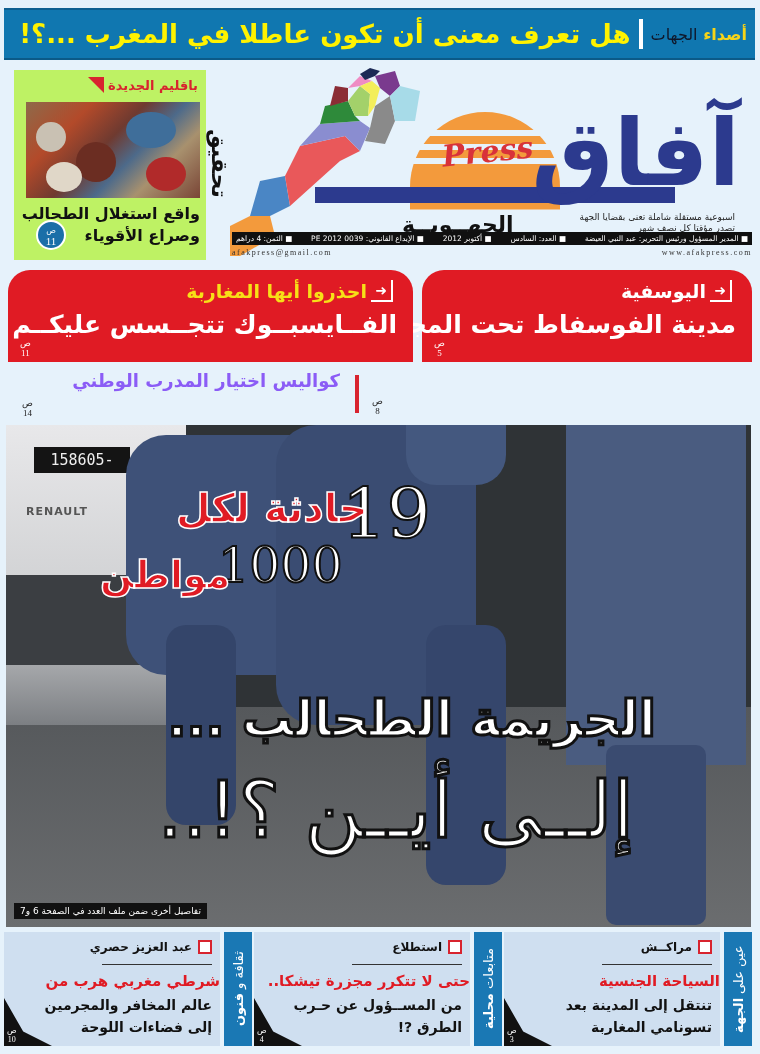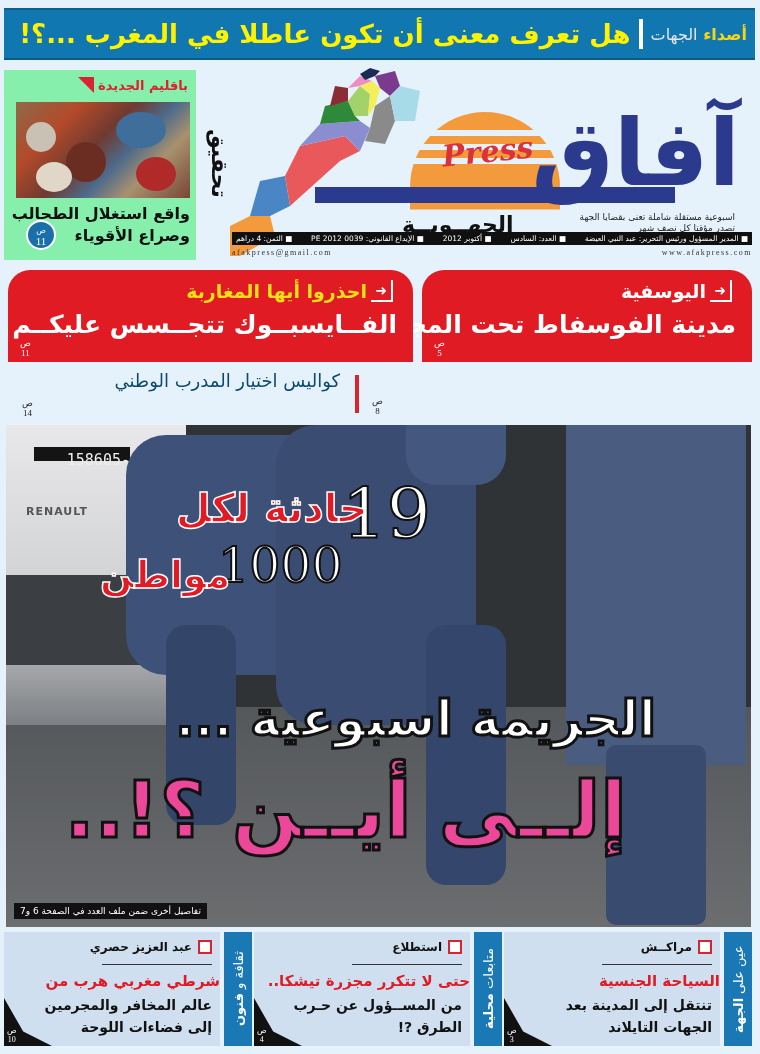--- a/index.html
+++ b/index.html
@@ -4,78 +4,78 @@
   <style>
     * { box-sizing: border-box; margin: 0; padding: 0; }
     html, body { width: 760px; height: 1054px; overflow: hidden; background: #e6f2fb; }
     body { font-family: "DejaVu Sans", sans-serif; direction: rtl; position: relative; }
 
     .page { position: absolute; left: 0; top: 0; width: 760px; height: 1054px; background: #e6f2fb; }
 
     
     .top-banner { position: absolute; left: 4px; top: 8px; width: 751px; height: 52px; background: #1077b0; border-top: 2px solid #0d5f90; border-bottom: 2px solid #0b5a88; display: flex; align-items: center; padding-right: 8px; gap: 8px; }
     .top-banner .sec-label { color: #f7d417; font-weight: bold; font-size: 16px; white-space: nowrap; }
-    .top-banner .sec-label .sub { color: #e5e5e5; font-weight: normal; }
+    .top-banner .sec-label .sub { color: #0f172a; font-weight: normal; }
     .top-banner .divider { width: 4px; height: 30px; background: #ffffff; }
     .top-banner .headline { color: #fff200; font-weight: bold; font-size: 26px; white-space: nowrap; letter-spacing: -0.5px; }
 
     
     .masthead { position: absolute; left: 230px; top: 64px; width: 525px; height: 195px; }
     .logo-sun { position: absolute; left: 180px; top: 28px; width: 150px; height: 150px; }
     .logo-sun .arc { position: absolute; left: 0; width: 150px; height: 130px; border-radius: 75px 75px 0 0; background: #f39a3c; top: 20px; clip-path: inset(0 0 25% 0); }
     .logo-sun .band { position: absolute; height: 6px; background: #e6f2fb; left: 0; right: 0; }
     .logo-press { position: absolute; left: 212px; top: 70px; color: #d8323a; font-family: "DejaVu Serif", serif; font-style: italic; font-weight: bold; font-size: 30px; transform: rotate(-6deg); }
     .logo-text { position: absolute; left: 30px; top: 45px; width: 480px; height: 90px; font-family: "DejaVu Sans", sans-serif; font-weight: bold; color: #2c3a8e; font-size: 92px; line-height: 90px; text-align: right; letter-spacing: -6px; }
     .logo-bar { position: absolute; left: 85px; top: 123px; width: 360px; height: 16px; background: #2c3a8e; }
     .map { position: absolute; left: 0; top: 2px; width: 200px; height: 190px; }
     .regional { position: absolute; left: 172px; top: 148px; font-size: 22px; font-weight: bold; color: #111; }
     .tagline { position: absolute; right: 20px; top: 148px; font-size: 9px; color: #222; text-align: right; line-height: 11px; }
 
     .info-bar { position: absolute; left: 232px; top: 232px; width: 520px; height: 13px; background: #101010; color: #fff; font-size: 7.5px; display: flex; justify-content: space-between; align-items: center; padding: 0 4px; white-space: nowrap; }
     .info-bar span { display: inline-block; }
     .url-row { position: absolute; left: 232px; top: 248px; width: 520px; height: 10px; font-family: "Liberation Serif", serif; font-size: 8px; color: #333; display: flex; justify-content: space-between; direction: ltr; letter-spacing: 1.5px; gap: 11px; }
 
     
-    .invest { position: absolute; left: 4px; top: 70px; width: 192px; height: 190px; background: #86efac; }
+    .invest { position: absolute; left: 14px; top: 70px; width: 192px; height: 190px; background: #bef264; }
     .invest .kicker { position: absolute; right: 8px; top: 7px; color: #d8242f; font-weight: bold; font-size: 13px; display: flex; align-items: center; gap: 4px; }
     .invest .kicker .tri { width: 0; height: 0; border-top: 16px solid #d8242f; border-left: 16px solid transparent; }
     .invest .photo { position: absolute; left: 12px; top: 32px; width: 174px; height: 96px; background: linear-gradient(135deg,#8e6a4a 0%,#b34a2a 25%,#6f3a30 45%,#4d6a8a 60%,#a8916e 75%,#7a4536 100%); overflow: hidden; }
     .invest .photo .d { position: absolute; border-radius: 50%; }
     .invest .title { position: absolute; right: 6px; top: 133px; font-size: 16px; font-weight: bold; color: #111; line-height: 22px; text-align: right; }
     .invest .page-badge { position: absolute; left: 22px; top: 150px; width: 30px; height: 30px; border-radius: 50%; background: #1a6fa8; border: 2px solid #fff; color: #fff; font-size: 8px; text-align: center; line-height: 10px; padding-top: 4px; font-family: "Liberation Serif", serif; }
     .invest-vert { position: absolute; left: 210px; top: 78px; width: 22px; height: 120px; writing-mode: vertical-rl; font-size: 22px; font-weight: bold; color: #111; transform: rotate(0deg); }
 
     
     .redbox { position: absolute; top: 270px; height: 92px; background: #e01b24; border-radius: 22px 22px 0 0; }
     .redbox .kicker { position: absolute; right: 20px; top: 10px; display: flex; align-items: center; gap: 4px; }
     .redbox .kicker .arrow-box { width: 22px; height: 22px; border-right: 2px solid #fff; border-bottom: 2px solid #fff; display: flex; align-items: center; justify-content: center; color: #fff; font-size: 14px; font-weight: bold; }
     .redbox .kicker .label { font-size: 19px; font-weight: bold; }
     .redbox .title { position: absolute; right: 16px; top: 40px; color: #fff; font-size: 25px; font-weight: bold; white-space: nowrap; }
     .redbox .pg { position: absolute; left: 12px; bottom: 4px; color: #fff; font-size: 9px; font-family: "Liberation Serif", serif; text-align: center; line-height: 10px; }
 
     
     .sec-head { position: absolute; top: 368px; height: 52px; }
-    .sec-head .title { position: absolute; right: 0; top: 2px; font-size: 18px; font-weight: normal; color: #0c4a6e; white-space: nowrap; }
+    .sec-head .title { position: absolute; right: 0; top: 2px; font-size: 18px; font-weight: bold; color: #8b5cf6; white-space: nowrap; }
     .sec-head .pg { position: absolute; font-size: 9px; font-family: "Liberation Serif", serif; color: #222; text-align: center; line-height: 10px; }
     .sec-divider { position: absolute; left: 355px; top: 375px; width: 4px; height: 38px; background: #d8242f; }
 
     
     .main-photo { position: absolute; left: 6px; top: 425px; width: 745px; height: 502px; background: #2f3336; overflow: hidden; }
     .van { position: absolute; left: 0; top: 0; width: 180px; height: 300px; background: linear-gradient(180deg,#e8e8ea 0%,#cfd0d2 60%,#7c7f83 100%); border-radius: 0 0 20px 0; }
-    .van .plate { position: absolute; left: 28px; top: 22px; width: 96px; height: 14px; background: #141414; color: #eee; font-family: "DejaVu Sans Mono", monospace; font-size: 15px; line-height: 26px; }
+    .van .plate { position: absolute; left: 28px; top: 22px; width: 96px; height: 26px; background: #141414; color: #eee; font-family: "DejaVu Sans Mono", monospace; font-size: 15px; text-align: center; line-height: 26px; }
     .van .brand { position: absolute; left: 20px; top: 80px; font-size: 11px; font-weight: bold; color: #555; letter-spacing: 1px; }
     .van .window { position: absolute; left: 0; top: 150px; width: 140px; height: 90px; background: #3b3e42; }
     .uniform { position: absolute; background: #3e5178; border-radius: 40px; }
     .street { position: absolute; left: 0; right: 0; bottom: 0; height: 220px; background: linear-gradient(180deg,#55585b,#6b6d6f); }
 
     .stat-num { position: absolute; font-family: "DejaVu Serif", serif; color: #fff; -webkit-text-stroke: 2px #111; }
     .stat-word { position: absolute; font-weight: bold; color: #e01b24; -webkit-text-stroke: 1.5px #fff; }
 
     .big-head { position: absolute; right: 95px; top: 265px; font-size: 50px; font-weight: bold; color: #fff; -webkit-text-stroke: 3px #111; white-space: nowrap; }
-    .big-q { position: absolute; right: 124px; top: 340px; font-size: 78px; font-weight: bold; color: #ec4899; -webkit-text-stroke: 3px #111; white-space: nowrap; }
+    .big-q { position: absolute; right: 117px; top: 340px; font-size: 78px; font-weight: normal; color: #ffffff; -webkit-text-stroke: 3px #111; white-space: nowrap; }
     .photo-caption { position: absolute; left: 8px; bottom: 8px; background: #111; color: #fff; font-size: 9px; padding: 3px 6px; white-space: nowrap; }
 
     
     .bbox { position: absolute; top: 932px; width: 248px; height: 114px; }
     .bbox .side { position: absolute; right: 0; top: 0; width: 28px; height: 114px; background: #1a78b4; color: #fff; writing-mode: vertical-rl; transform: rotate(180deg); display: flex; align-items: center; justify-content: center; font-size: 13px; white-space: nowrap; }
     .bbox .side b { font-weight: bold; }
     .bbox .content { position: absolute; right: 32px; top: 0; width: 216px; height: 114px; background: #cfdff0; }
     .bbox .kicker { position: absolute; right: 8px; top: 8px; display: flex; align-items: center; gap: 6px; font-size: 12px; font-weight: bold; color: #111; }
     .bbox .kicker .sq { width: 14px; height: 14px; border: 2px solid #d8242f; background: #fff; }
     .bbox .rule { position: absolute; right: 8px; top: 32px; width: 110px; height: 1px; background: #333; }
@@ -216,39 +216,39 @@
     <div class="uniform" style="left:400px;top:0;width:100px;height:60px;border-radius:0 0 30px 30px;background:#44587f;"></div>
     <div class="uniform" style="left:560px;top:0;width:180px;height:340px;border-radius:0;background:#4a5c80;"></div>
     <div class="uniform" style="left:600px;top:320px;width:100px;height:180px;border-radius:10px;background:#3a4b70;"></div>
     <div class="uniform" style="left:420px;top:200px;width:80px;height:260px;border-radius:20px;background:#35466c;"></div>
 
     <div class="stat-num" style="left:336px;top:48px;font-size:70px;">19</div>
     <div class="stat-word" style="left:170px;top:60px;font-size:40px;">حادثة لكل</div>
     <div class="stat-num" style="left:212px;top:112px;font-size:49px;">1000</div>
     <div class="stat-word" style="left:94px;top:128px;font-size:38px;">مواطن</div>
 
-    <div class="big-head">الجريمة اسبوعية ...</div>
+    <div class="big-head">الجريمة الطحالب ...</div>
     <div class="big-q">إلــى أيــن ؟!..</div>
     <div class="photo-caption">تفاصيل أخرى ضمن ملف العدد في الصفحة 6 و7</div>
   </div>
 
   <div class="bbox" style="left:504px;">
     <div class="side">
       <span>عين على</span>&nbsp;<b>الجهة</b>
     </div>
     <div class="content">
       <div class="kicker">
         <span class="sq"></span>
         <span>مراكــش</span>
       </div>
       <div class="rule"></div>
       <div class="red-title">السياحة الجنسية</div>
       <div class="body">
         <div>تنتقل إلى المدينة بعد</div>
-        <div>الجهات التايلاند</div>
+        <div>تسونامي المغاربة</div>
       </div>
       <div class="corner"></div>
       <div class="pg">
         <div>ص</div>
         <div>3</div>
       </div>
     </div>
   </div>
 
   <div class="bbox" style="left:254px;">

